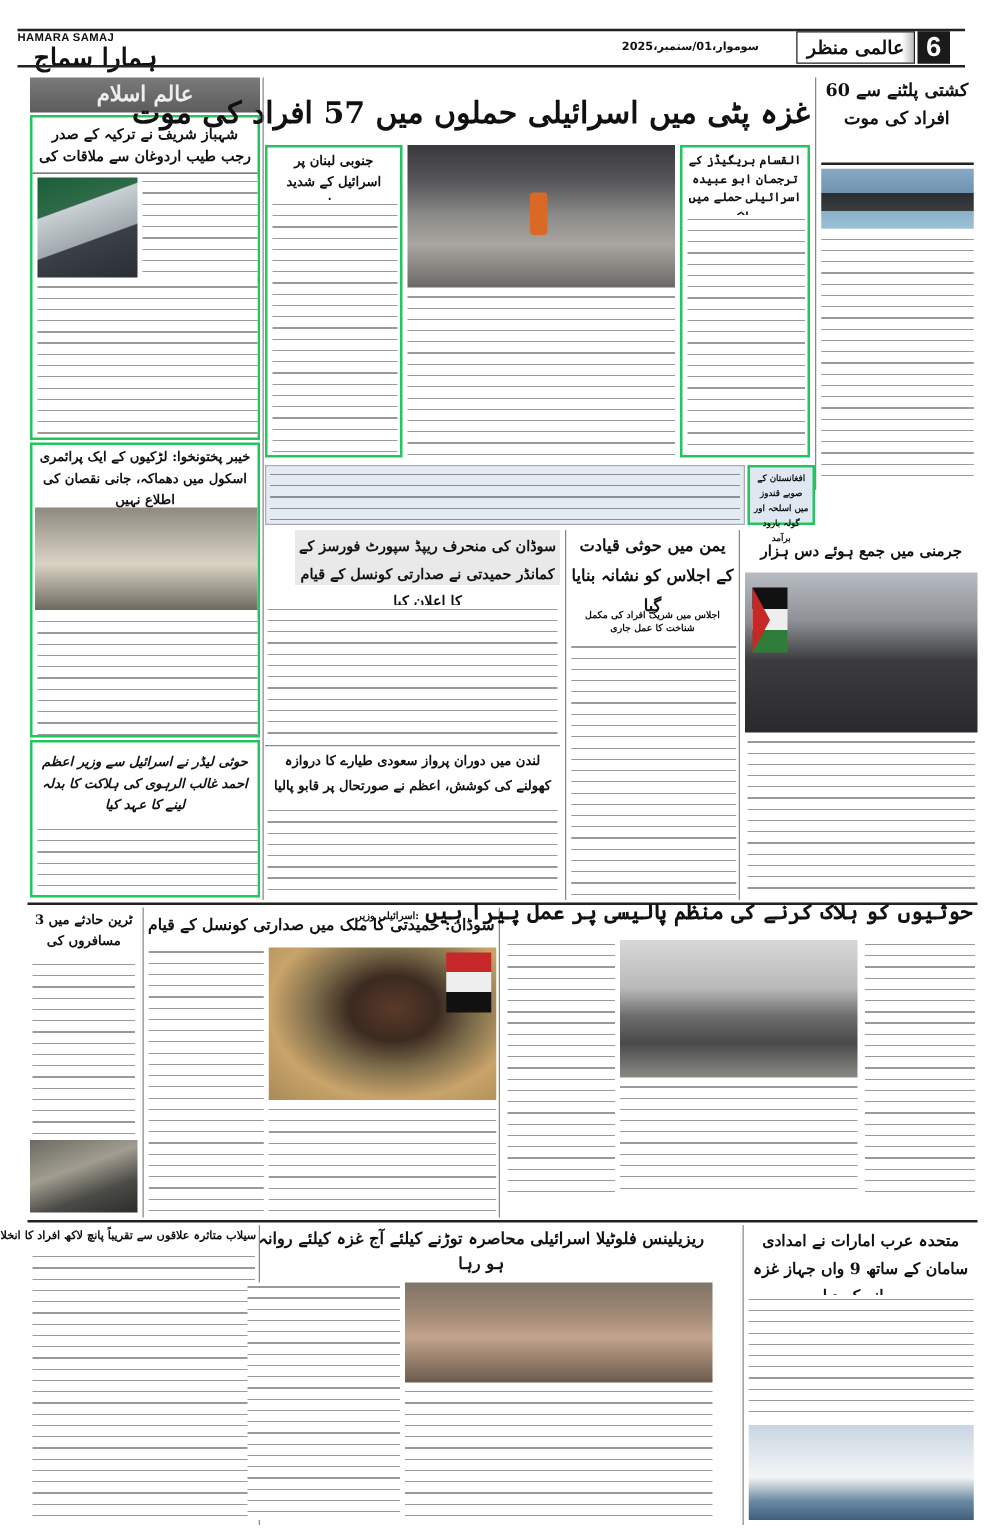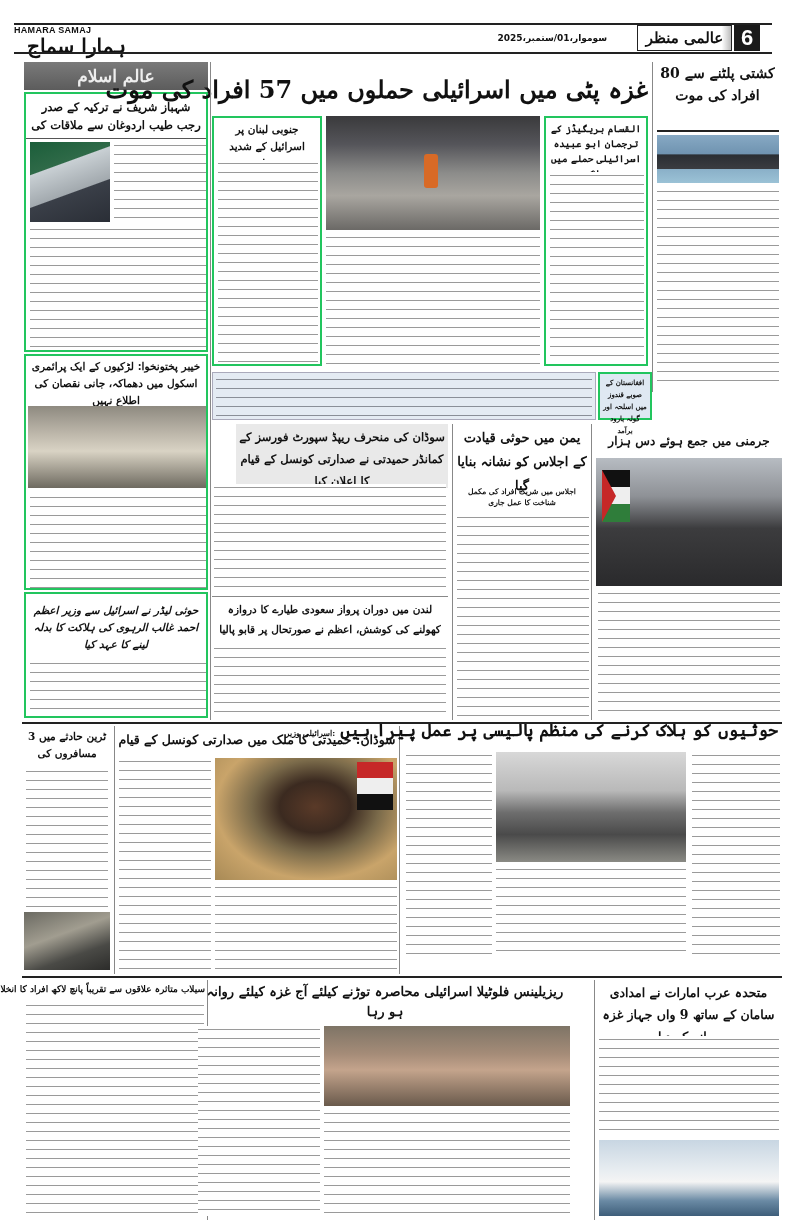--- a/index.html
+++ b/index.html
@@ -52,21 +52,21 @@
   <div class="abs photo" style="left:2px;top:50px;width:178px;height:82px;background:linear-gradient(180deg,#8e8a80 0,#b8b2a6 30%,#d9d3c4 55%,#6e6a60 100%);"></div>
   <div class="abs body-text lines" style="left:4px;top:138px;width:176px;height:94px;"></div>
 </div>
 
 <div class="abs box" style="left:24px;top:592px;width:184px;height:126px;font-style:italic;">
   <div class="hl rtl center" style="font-size:10.5px;line-height:17px;padding:8px 4px 2px;">حوثی لیڈر نے اسرائیل سے وزیر اعظم احمد غالب الرہوی کی ہلاکت کا بدلہ لینے کا عہد کیا</div>
   <div class="abs body-text lines" style="left:4px;top:66px;width:176px;height:56px;"></div>
 </div>
 
 <div class="abs" style="left:652px;top:62px;width:130px;height:330px;border-left:1px solid #888;">
-  <div class="hl rtl center" style="font-size:14px;line-height:22px;padding:0 4px;height:66px;">کشتی پلٹنے سے 80 افراد کی موت</div>
+  <div class="hl rtl center" style="font-size:14px;line-height:22px;padding:0 4px;height:66px;">کشتی پلٹنے سے 60 افراد کی موت</div>
   <div class="abs rule" style="left:4px;top:68px;width:122px;height:2px;"></div>
   <div class="abs photo" style="left:4px;top:73px;width:122px;height:48px;background:linear-gradient(180deg,#87a9c4 0,#6f93b0 40%,#2a2e33 41%,#3a3c40 70%,#8ab0c8 71%,#9bc2d6 100%);"></div>
   <div class="abs body-text lines" style="left:4px;top:126px;width:122px;height:200px;"></div>
 </div>
 
 <div class="abs" style="left:212px;top:64px;width:436px;height:52px;">
   <div class="hl rtl center" style="font-size:24px;line-height:52px;white-space:nowrap;">غزہ پٹی میں اسرائیلی حملوں میں 57 افراد کی موت</div>
 </div>
 
 <div class="abs box" style="left:212px;top:116px;width:110px;height:250px;">
@@ -85,21 +85,21 @@
 </div>
 
 <div class="abs" style="left:212px;top:372px;width:384px;height:48px;background:#e4ebf3;border:1px solid #aab;">
   <div class="body-text lines" style="margin:3px;height:40px;background:repeating-linear-gradient(to bottom,#e4ebf3 0,#e4ebf3 3px,#8a8f98 3px,#8a8f98 4px,#e4ebf3 4px,#e4ebf3 9px);"></div>
 </div>
 <div class="abs box" style="left:598px;top:372px;width:54px;height:48px;background:#dfe8f2;">
   <div class="hl rtl center" style="font-size:7px;line-height:12px;padding:3px 2px;">افغانستان کے صوبے قندوز میں اسلحہ اور گولہ بارود برآمد</div>
 </div>
 
 <div class="abs" style="left:212px;top:424px;width:236px;height:168px;">
-  <div class="hl rtl center" style="font-size:11.5px;line-height:22px;padding:2px;background:#e9e9e9;height:64px;margin-left:24px;">سوڈان کی منحرف ریپڈ سپورٹ فورسز کے کمانڈر حمیدتی نے صدارتی کونسل کے قیام کا اعلان کیا</div>
+  <div class="hl rtl center" style="font-size:11.5px;line-height:22px;padding:2px;background:#e9e9e9;height:44px;margin-left:24px;">سوڈان کی منحرف ریپڈ سپورٹ فورسز کے کمانڈر حمیدتی نے صدارتی کونسل کے قیام کا اعلان کیا</div>
   <div class="abs body-text lines" style="left:2px;top:60px;width:232px;height:104px;"></div>
 </div>
 
 <div class="abs" style="left:452px;top:424px;width:140px;height:296px;border-left:1px solid #888;border-right:1px solid #888;">
   <div class="hl rtl center" style="font-size:13px;line-height:24px;padding:2px 4px;height:60px;">یمن میں حوثی قیادت کے اجلاس کو نشانہ بنایا گیا</div>
   <div class="hl rtl center" style="font-size:7.5px;line-height:11px;padding:2px 4px;font-weight:bold;">اجلاس میں شریک افراد کی مکمل شناخت کا عمل جاری</div>
   <div class="abs body-text lines" style="left:4px;top:90px;width:132px;height:202px;"></div>
 </div>
 
 <div class="abs" style="left:596px;top:424px;width:186px;height:296px;">

